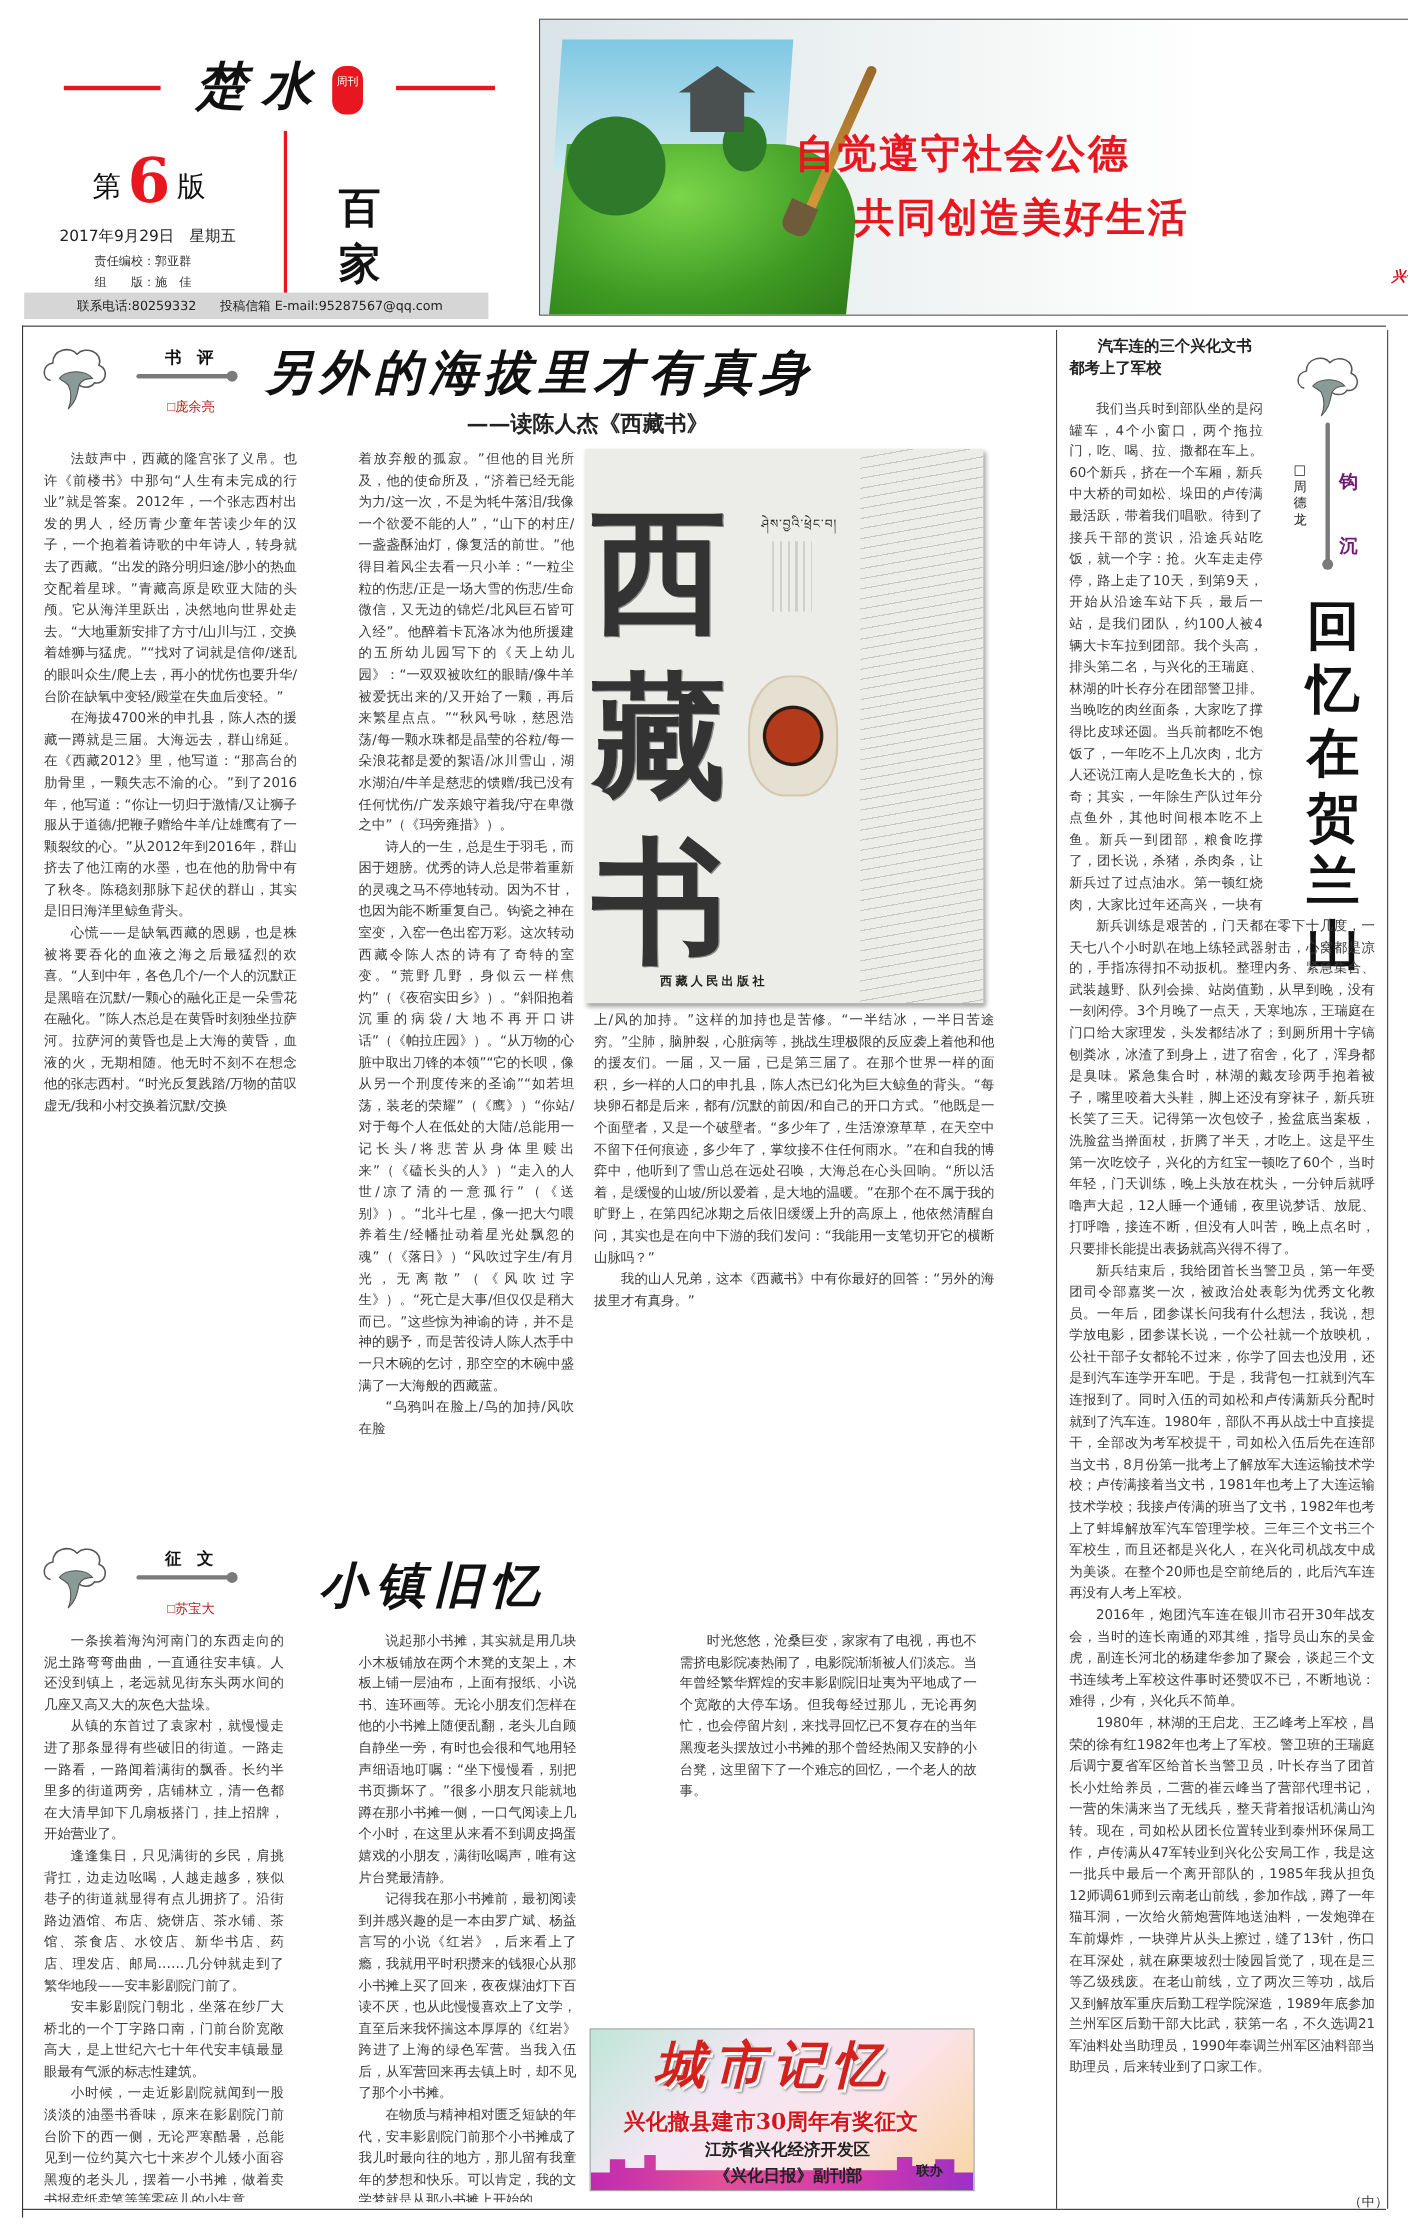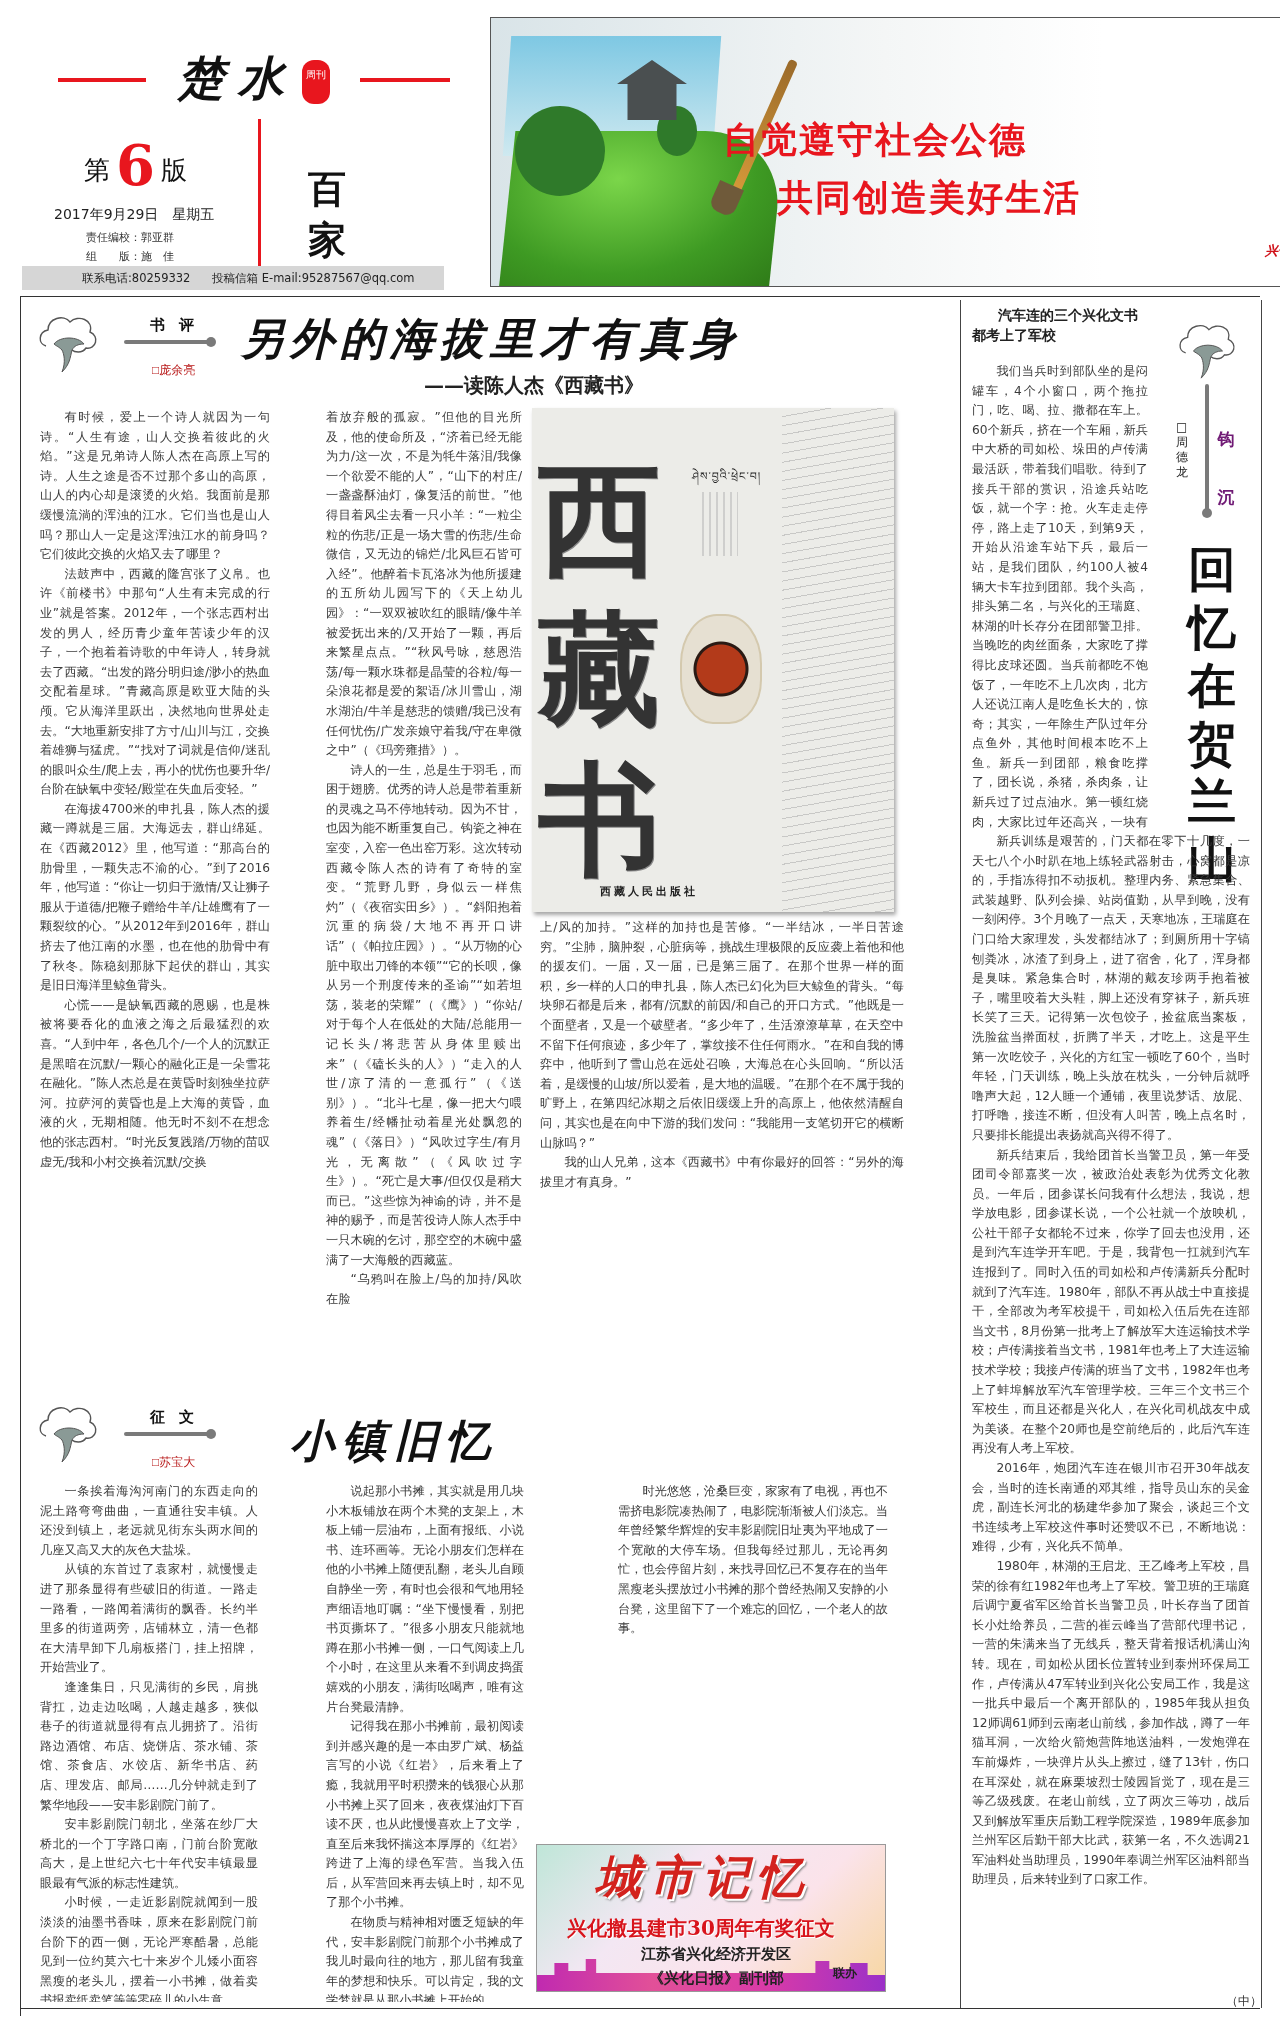--- a/index.html
+++ b/index.html
@@ -15,21 +15,21 @@
   .mast-brand { position: absolute; left: 140px; top: 4px; font-size: 46px; font-weight: bold; letter-spacing: 14px; font-style: italic; color: #111; font-family: "DejaVu Serif", serif; }
   .mast-seal { position: absolute; left: 264px; top: 16px; width: 28px; height: 44px; background: #e8161e; border-radius: 12px; color: #fff; font-size: 10px; line-height: 13px; text-align: center; padding-top: 8px; font-family: "DejaVu Sans", sans-serif; }
   .mast-vline { position: absolute; left: 238px; top: 105px; width: 3px; height: 148px; background: #e8161e; }
   .edition { position: absolute; left: 64px; top: 118px; font-size: 26px; color: #111; font-family: "DejaVu Sans", sans-serif; }
   .edition .num { color: #e8161e; font-size: 56px; font-weight: bold; font-family: "DejaVu Serif", serif; vertical-align: -6px; margin: 0 6px; }
   .mast-date { position: absolute; left: 34px; top: 192px; font-size: 14px; font-family: "DejaVu Sans", sans-serif; color: #222; white-space: nowrap; }
   .mast-credit { position: absolute; left: 66px; font-size: 11px; color: #333; white-space: nowrap; }
   .mast-credit.c1 { top: 216px; }
   .mast-credit.c2 { top: 235px; }
   .section-name { position: absolute; left: 288px; top: 150px; font-size: 38px; font-weight: bold; letter-spacing: 40px; color: #111; font-family: "DejaVu Serif", serif; }
-  .contact-bar { position: absolute; left: 2px; top: 252px; width: 422px; height: 24px; background: #d6d6d6; font-size: 11.5px; line-height: 24px; color: #222; font-family: "DejaVu Sans", sans-serif; padding-left: 60px; white-space: nowrap; }
+  .contact-bar { position: absolute; left: 2px; top: 252px; width: 422px; height: 24px; background: #d6d6d6; font-size: 11.5px; line-height: 24px; color: #222; font-family: "DejaVu Sans", sans-serif; padding-left: 48px; white-space: nowrap; }
   .contact-bar span + span { margin-left: 18px; }
 
   
   .banner { position: absolute; left: 490px; top: 17px; width: 877px; height: 270px; border: 1px solid #555; background: linear-gradient(90deg, #d9e4e8 0%, #f4f6f6 45%, #fff 70%); overflow: hidden; }
   .banner-scene { position: absolute; left: 16px; top: 18px; width: 230px; height: 250px; }
   .banner-sky { position: absolute; left: 0; top: 0; width: 210px; height: 120px; background: linear-gradient(180deg, #7ec8e3, #cfe9f0); transform: skewX(-4deg); }
   .banner-grass { position: absolute; left: 0; top: 95px; width: 270px; height: 160px; background: radial-gradient(ellipse at 40% 30%, #7bd64a, #3e9a23 60%, #2e7a18); border-radius: 0 80px 0 0; transform: skewX(-6deg); }
   .banner-tree { position: absolute; border-radius: 50%; background: #2f7a2a; }
   .banner-pagoda { position: absolute; left: 110px; top: 24px; width: 70px; height: 60px; background: #4a4f50; clip-path: polygon(0 40%, 50% 0, 100% 40%, 85% 40%, 85% 100%, 15% 100%, 15% 40%); }
   .banner-brush { position: absolute; left: 268px; top: 36px; width: 9px; height: 150px; background: linear-gradient(#9a6a2a, #d89b3a); transform: rotate(24deg); border-radius: 4px; }
@@ -136,21 +136,20 @@
     <path d="M10 36 C2 34 2 22 12 20 C12 8 28 4 34 12 C42 4 58 10 54 22 C64 26 60 40 50 38 C46 44 38 42 36 40" fill="#fff" stroke="#555" stroke-width="1.4"></path>
     <path d="M18 34 C24 26 42 26 48 34 C42 34 38 36 36 40 C34 48 34 54 26 62 C30 52 28 44 26 40 C22 36 20 36 18 34 Z" fill="#8a9a96" stroke="#555" stroke-width="1"></path>
   </svg>
   <div class="col-tag" style="left:150px;top:316px;">书评</div>
   <div class="col-rule" style="left:124px;top:340px;width:88px;"></div>
   <div class="col-author" style="left:152px;top:362px;">□庞余亮</div>
   <h1 class="headline" style="left:240px;top:310px;font-size:44px;letter-spacing:6px;">另外的海拔里才有真身</h1>
   <h2 class="subhead" style="left:424px;top:372px;">——读陈人杰《西藏书》</h2>
 
   <div class="txt" style="left:40px;top:408px;width:230px;height:930px;">
-    <p>有时候，爱上一个诗人就因为一句诗。“人生有途，山人交换着彼此的火焰。”这是兄弟诗人陈人杰在高原上写的诗。人生之途是否不过那个多山的高原，山人的内心却是滚烫的火焰。我面前是那缓慢流淌的浑浊的江水。它们当也是山人吗？那山人一定是这浑浊江水的前身吗？它们彼此交换的火焰又去了哪里？</p>
     <p>法鼓声中，西藏的隆宫张了义帛。也许《前楼书》中那句“人生有未完成的行业”就是答案。2012年，一个张志西村出发的男人，经历青少童年苦读少年的汉子，一个抱着着诗歌的中年诗人，转身就去了西藏。“出发的路分明归途/渺小的热血交配着星球。”青藏高原是欧亚大陆的头颅。它从海洋里跃出，决然地向世界处走去。“大地重新安排了方寸/山川与江，交换着雄狮与猛虎。”“找对了词就是信仰/迷乱的眼叫众生/爬上去，再小的忧伤也要升华/台阶在缺氧中变轻/殿堂在失血后变轻。”</p>
     <p>在海拔4700米的申扎县，陈人杰的援藏一蹲就是三届。大海远去，群山绵延。在《西藏2012》里，他写道：“那高台的肋骨里，一颗失志不渝的心。”到了2016年，他写道：“你让一切归于激情/又让狮子服从于道德/把鞭子赠给牛羊/让雄鹰有了一颗裂纹的心。”从2012年到2016年，群山挤去了他江南的水墨，也在他的肋骨中有了秋冬。陈稳刻那脉下起伏的群山，其实是旧日海洋里鲸鱼背头。</p>
     <p>心慌——是缺氧西藏的恩赐，也是株被将要吞化的血液之海之后最猛烈的欢喜。“人到中年，各色几个/一个人的沉默正是黑暗在沉默/一颗心的融化正是一朵雪花在融化。”陈人杰总是在黄昏时刻独坐拉萨河。拉萨河的黄昏也是上大海的黄昏，血液的火，无期相随。他无时不刻不在想念他的张志西村。“时光反复践踏/万物的苗叹虚无/我和小村交换着沉默/交换</p>
   </div>
   <div class="txt" style="left:326px;top:408px;width:196px;height:930px;">
     <p style="text-indent:0">着放弃般的孤寂。”但他的目光所及，他的使命所及，“济着已经无能为力/这一次，不是为牦牛落泪/我像一个欲爱不能的人”，“山下的村庄/一盏盏酥油灯，像复活的前世。”他得目着风尘去看一只小羊：“一粒尘粒的伤悲/正是一场大雪的伤悲/生命微信，又无边的锦烂/北风巨石皆可入经”。他醉着卡瓦洛冰为他所援建的五所幼儿园写下的《天上幼儿园》：“一双双被吹红的眼睛/像牛羊被爱抚出来的/又开始了一颗，再后来繁星点点。”“秋风号咏，慈恩浩荡/每一颗水珠都是晶莹的谷粒/每一朵浪花都是爱的絮语/冰川雪山，湖水湖泊/牛羊是慈悲的馈赠/我已没有任何忧伤/广发亲娘守着我/守在卑微之中”（《玛旁雍措》）。</p>
     <p>诗人的一生，总是生于羽毛，而困于翅膀。优秀的诗人总是带着重新的灵魂之马不停地转动。因为不甘，也因为能不断重复自己。钩瓷之神在室变，入窑一色出窑万彩。这次转动西藏令陈人杰的诗有了奇特的室变。“荒野几野，身似云一样焦灼”（《夜宿实田乡》）。“斜阳抱着沉重的病袋/大地不再开口讲话”（《帕拉庄园》）。“从万物的心脏中取出刀锋的本领”“它的长呗，像从另一个刑度传来的圣谕”“如若坦荡，装老的荣耀”（《鹰》）“你站/对于每个人在低处的大陆/总能用一记长头/将悲苦从身体里赎出来”（《磕长头的人》）“走入的人世/凉了清的一意孤行”（《送别》）。“北斗七星，像一把大勺喂养着生/经幡扯动着星光处飘忽的魂”（《落日》）“风吹过字生/有月光，无离散”（《风吹过字生》）。“死亡是大事/但仅仅是稍大而已。”这些惊为神谕的诗，并不是神的赐予，而是苦役诗人陈人杰手中一只木碗的乞讨，那空空的木碗中盛满了一大海般的西藏蓝。</p>
     <p>“乌鸦叫在脸上/鸟的加持/风吹在脸</p>
   </div>
 

